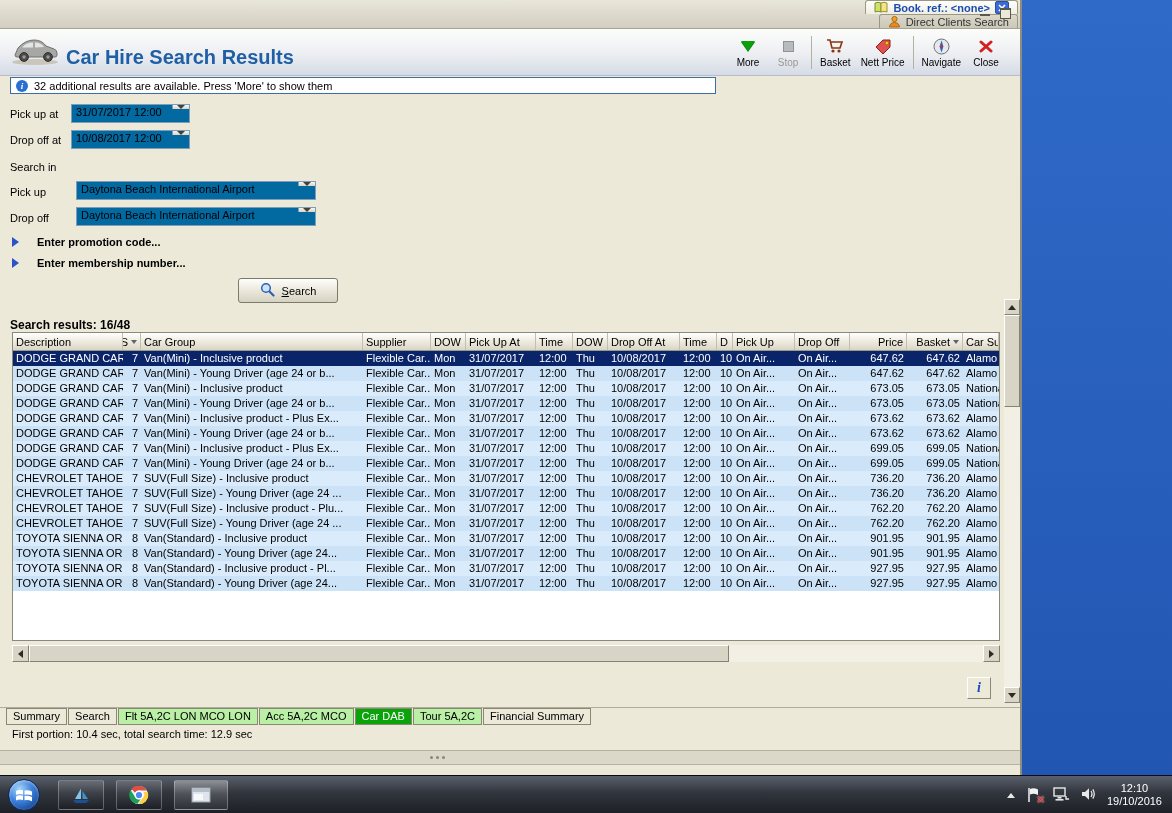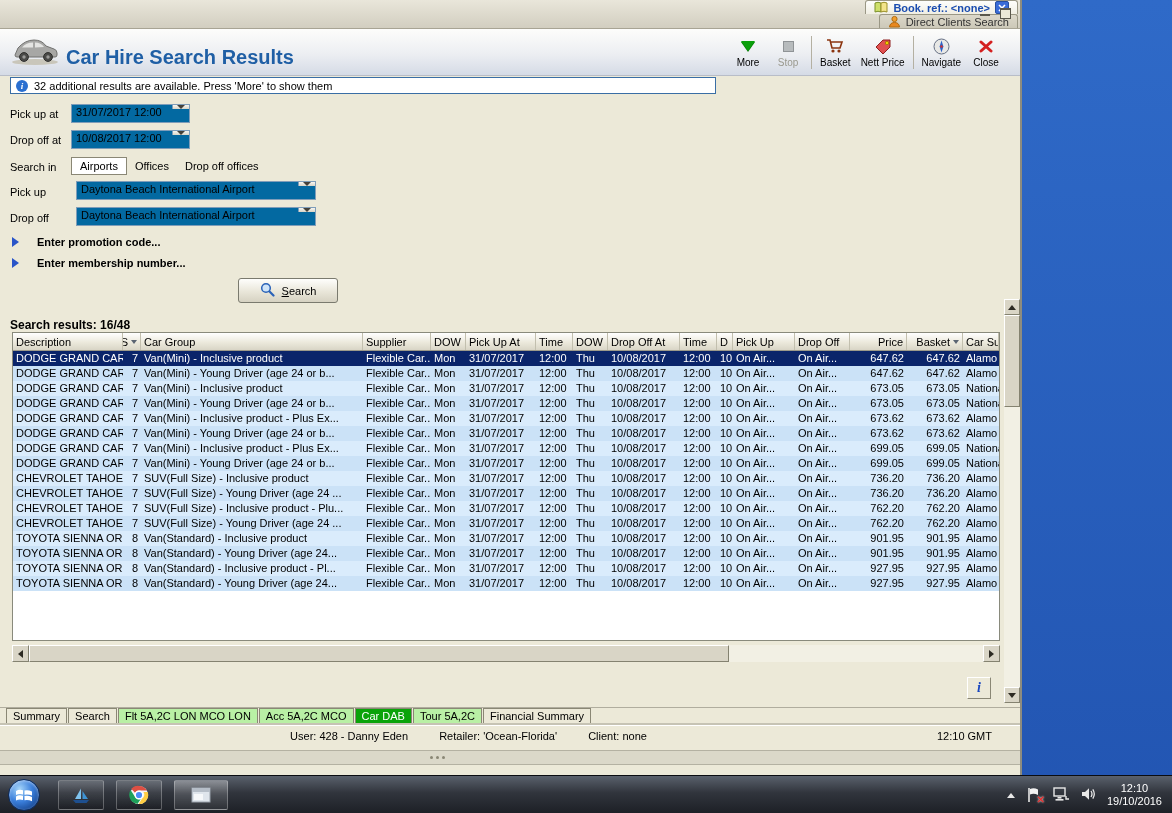--- a/index.html
+++ b/index.html
@@ -227,25 +227,20 @@
     </div>
     <span class="flabel" style="top:134px">Drop off at</span>
     <div class="combo" style="left:71px;top:130px;width:119px">
       <span class="val">10/08/2017 12:00</span>
       <span class="dd">
           <span class="dd-arrow"></span>
         </span>
     </div>
 
     <span class="flabel" style="top:161px">Search in</span>
-    <div class="seg">
-      <span class="opt sel">Airports</span>
-      <span class="opt">Offices</span>
-      <span class="opt">Drop off offices</span>
-    </div>
 
     <span class="flabel" style="top:186px">Pick up</span>
     <div class="combo" style="left:76px;top:181px;width:240px">
       <span class="val">Daytona Beach International Airport</span>
       <span class="dd">
           <span class="dd-arrow"></span>
         </span>
     </div>
     <span class="flabel" style="top:212px">Drop off</span>
     <div class="combo" style="left:76px;top:207px;width:240px">
@@ -646,28 +641,20 @@
     <div class="btabs">
         <div class="btab plain">Summary</div>
         <div class="btab plain">Search</div>
         <div class="btab green">Flt 5A,2C LON MCO LON</div>
         <div class="btab green">Acc 5A,2C MCO</div>
         <div class="btab active">Car DAB</div>
         <div class="btab green">Tour 5A,2C</div>
         <div class="btab plain">Financial Summary</div>
       </div>
 
-    <div class="statusbar">
-      <span class="status-center">
-        <span>User: 428 - Danny Eden</span>
-        <span>Retailer: 'Ocean-Florida'</span>
-        <span>Client: none</span>
-      </span>
-      <span class="status-time">12:10 GMT</span>
-    </div>
 
     <div class="outer-scroll">
       <span class="grip">
           <i></i>
           <i></i>
           <i></i>
         </span>
     </div>
   </div>
 

